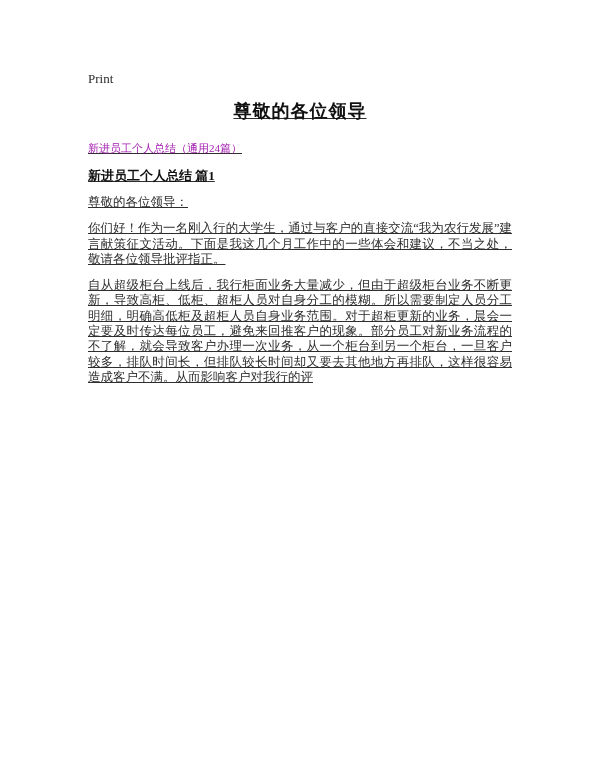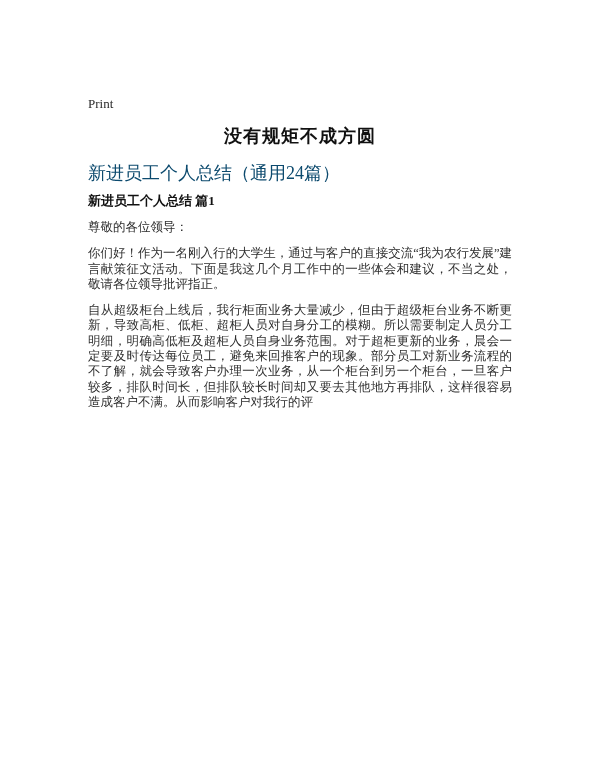--- a/index.html
+++ b/index.html
@@ -12,43 +12,44 @@
     height: 776px;
     overflow: hidden;
     position: relative;
     font-family: "Liberation Serif", "DejaVu Serif", serif;
     color: #2e2e2e;
   }
   .page {
     position: relative;
     width: 424px;
     margin: 0 auto;
-    padding-top: 94px;
+    padding-top: 69px;
+    text-decoration: underline;
   }
   .print-link {
     font-size: 13px;
     line-height: 15px;
     color: #2b2b2b;
     display: inline-block;
     cursor: pointer;
   }
   .doc-title {
     margin: 12px 0 0 0;
     font-size: 18px;
     line-height: 24px;
     font-weight: bold;
     text-align: center;
     color: #111111;
     letter-spacing: 1px;
   }
   .doc-subtitle {
     margin: 17px 0 12px 0;
-    font-size: 18px;
+    font-size: 11px;
     line-height: 16px;
-    color: #0c4a6e;
+    color: #a21caf;
   }
   .part-heading {
     margin: 10px 0 5px 0;
     font-size: 13px;
     line-height: 16px;
     font-weight: bold;
     color: #111111;
   }
   .doc-body p.para {
     margin: 11px 0 0 0;
@@ -74,21 +75,21 @@
     pointer-events: none;
   }
 </style>
 </head>
 <body>
 
 <div class="page">
 
   <span class="print-link">Print</span>
 
-  <h1 class="doc-title">没有规矩不成方圆</h1>
+  <h1 class="doc-title">尊敬的各位领导</h1>
 
   <p class="doc-subtitle">新进员工个人总结（通用24篇）</p>
 
   <h2 class="part-heading">新进员工个人总结 篇1</h2>
 
   <div class="doc-body">
     <p class="para">尊敬的各位领导：</p>
     <p class="para">你们好！作为一名刚入行的大学生，通过与客户的直接交流“我为农行发展”建言献策征文活动。下面是我这几个月工作中的一些体会和建议，不当之处，敬请各位领导批评指正。</p>
     <p class="para">自从超级柜台上线后，我行柜面业务大量减少，但由于超级柜台业务不断更新，导致高柜、低柜、超柜人员对自身分工的模糊。所以需要制定人员分工明细，明确高低柜及超柜人员自身业务范围。对于超柜更新的业务，晨会一定要及时传达每位员工，避免来回推客户的现象。部分员工对新业务流程的不了解，就会导致客户办理一次业务，从一个柜台到另一个柜台，一旦客户较多，排队时间长，但排队较长时间却又要去其他地方再排队，这样很容易造成客户不满。从而影响客户对我行的评</p>
   </div>

